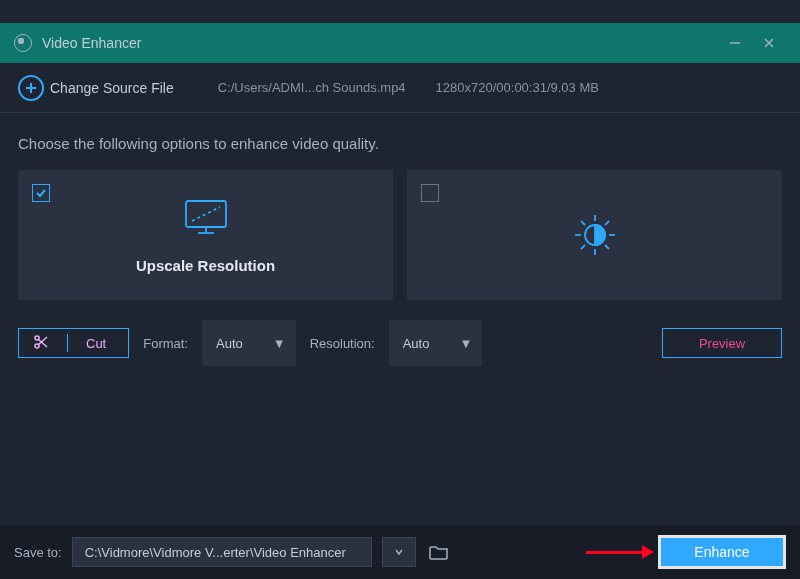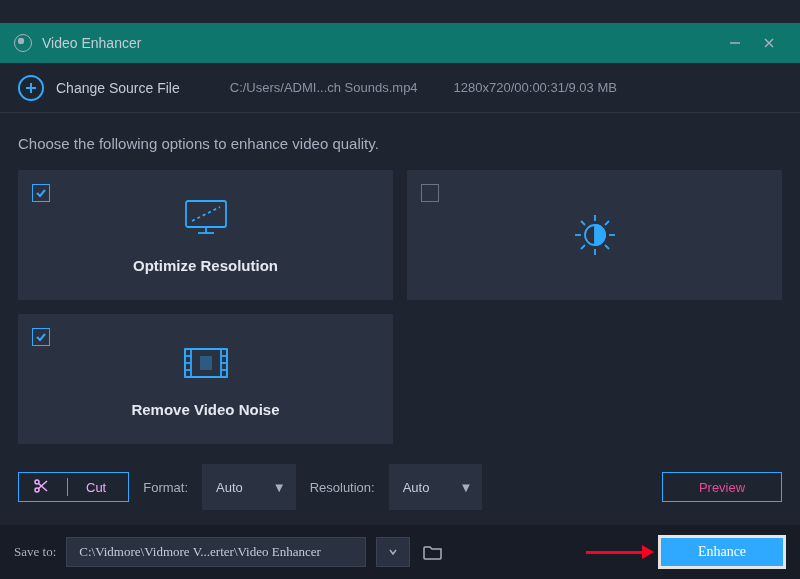--- a/index.html
+++ b/index.html
@@ -40,21 +40,21 @@
 .titlebar .win-btn {
   width: 34px; height: 28px;
   display: flex; align-items: center; justify-content: center;
   cursor: pointer; color: #a8b0c0;
 }
 .source-row {
   height: 50px;
   display: flex;
   align-items: center;
   padding: 0 18px;
-  gap: 10px;
+  gap: 4px;
   border-bottom: 1px solid #2e3544;
 }
 .plus-circle {
   width: 26px; height: 26px;
   border: 2px solid #2fa8ff;
   border-radius: 50%;
   display: flex; align-items: center; justify-content: center;
   color: #2fa8ff;
   cursor: pointer;
 }
@@ -135,21 +135,20 @@
 }
 .footer {
   position: absolute;
   bottom: 0; left: 0; right: 0;
   height: 54px;
   background: #171c26;
   display: flex;
   align-items: center;
   padding: 0 14px;
   gap: 10px;
-  font-family: Liberation Serif, serif;
 }
 .save-label { font-size: 13px; color: #a8b0c0; }
 .path-box {
   background: #2a3140;
   border: 1px solid #3a4254;
   height: 30px;
   display: flex; align-items: center;
   padding: 0 12px;
   font-size: 13px;
   color: #c5ccd8;
@@ -239,63 +238,41 @@
         </svg>
     </div>
     <div class="card-icon">
       <svg width="52" height="44" viewBox="0 0 52 44" fill="none" stroke="currentColor" stroke-width="1.8">
         <rect x="6" y="4" width="40" height="26" rx="2"></rect>
         <line x1="12" y1="24" x2="40" y2="10" stroke-dasharray="3 3"></line>
         <line x1="18" y1="36" x2="34" y2="36"></line>
         <line x1="26" y1="30" x2="26" y2="36"></line>
       </svg>
     </div>
-    <div class="card-label">Optimize Resolution</div>
+    <div class="card-label">Upscale Resolution</div>
   </div>
 
   <div class="card">
     <div class="checkbox unchecked"></div>
     <div class="card-icon">
       <svg width="48" height="48" viewBox="0 0 48 48" fill="none" stroke="currentColor" stroke-width="1.8">
         <circle cx="24" cy="24" r="10"></circle>
         <path d="M24 14 A10 10 0 0 1 24 34 Z" fill="currentColor"></path>
         <line x1="24" y1="4" x2="24" y2="10"></line>
         <line x1="24" y1="38" x2="24" y2="44"></line>
         <line x1="4" y1="24" x2="10" y2="24"></line>
         <line x1="38" y1="24" x2="44" y2="24"></line>
         <line x1="10" y1="10" x2="14" y2="14"></line>
         <line x1="34" y1="34" x2="38" y2="38"></line>
         <line x1="38" y1="10" x2="34" y2="14"></line>
         <line x1="14" y1="34" x2="10" y2="38"></line>
       </svg>
     </div>
   </div>
 
-  <div class="card">
-    <div class="checkbox">
-      <svg class="check" viewBox="0 0 12 12">
-          <polyline points="2,6 5,9 10,3" fill="none" stroke="currentColor" stroke-width="2"></polyline>
-        </svg>
-    </div>
-    <div class="card-icon">
-      <svg width="50" height="40" viewBox="0 0 50 40" fill="none" stroke="currentColor" stroke-width="1.8">
-        <rect x="4" y="6" width="42" height="28" rx="2"></rect>
-        <rect x="4" y="6" width="6" height="28"></rect>
-        <rect x="40" y="6" width="6" height="28"></rect>
-        <line x1="4" y1="13" x2="10" y2="13"></line>
-          <line x1="4" y1="20" x2="10" y2="20"></line>
-          <line x1="4" y1="27" x2="10" y2="27"></line>
-        <line x1="40" y1="13" x2="46" y2="13"></line>
-          <line x1="40" y1="20" x2="46" y2="20"></line>
-          <line x1="40" y1="27" x2="46" y2="27"></line>
-        <rect x="19" y="13" width="12" height="14" fill="currentColor" opacity="0.35" stroke="none"></rect>
-      </svg>
-    </div>
-    <div class="card-label">Remove Video Noise</div>
-  </div>
 
 </div>
 
 <div class="controls-row">
   <div class="cut-btn">
     <span>
       <svg width="16" height="16" viewBox="0 0 16 16" fill="none" stroke="currentColor" stroke-width="1.5">
         <circle cx="4" cy="4" r="2"></circle>
           <circle cx="4" cy="12" r="2"></circle>
         <line x1="5.5" y1="5.5" x2="14" y2="13"></line>

